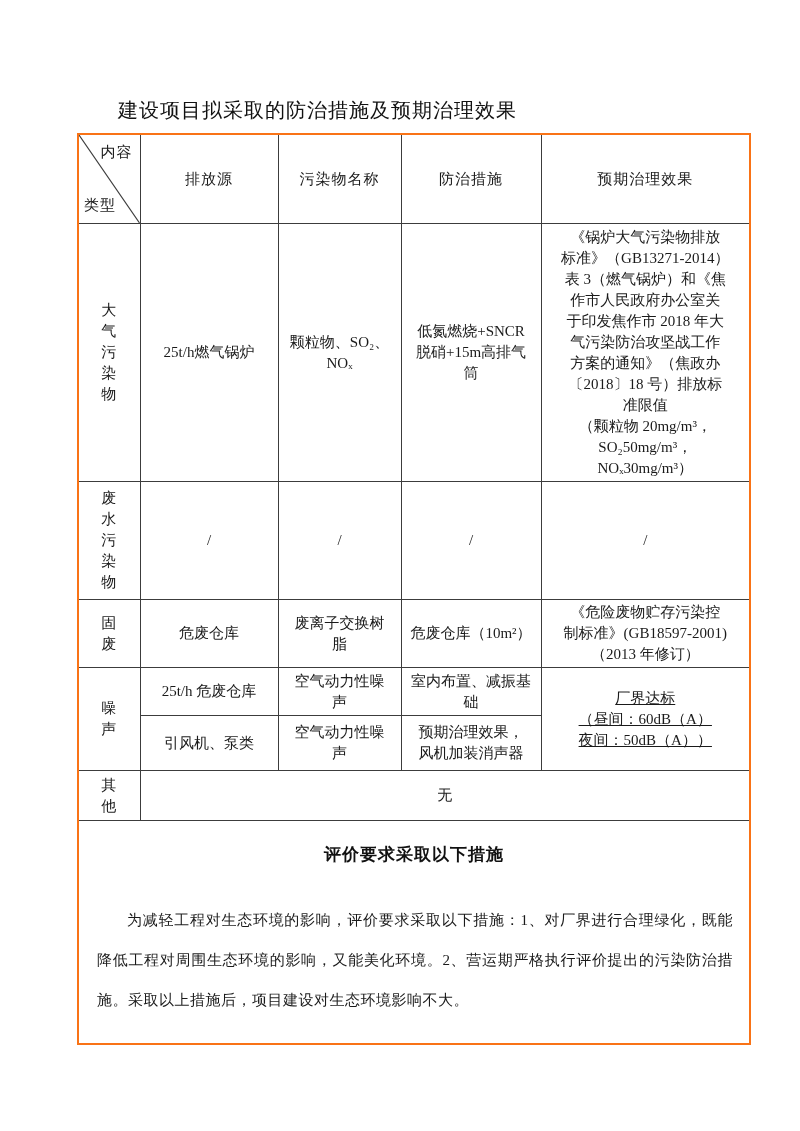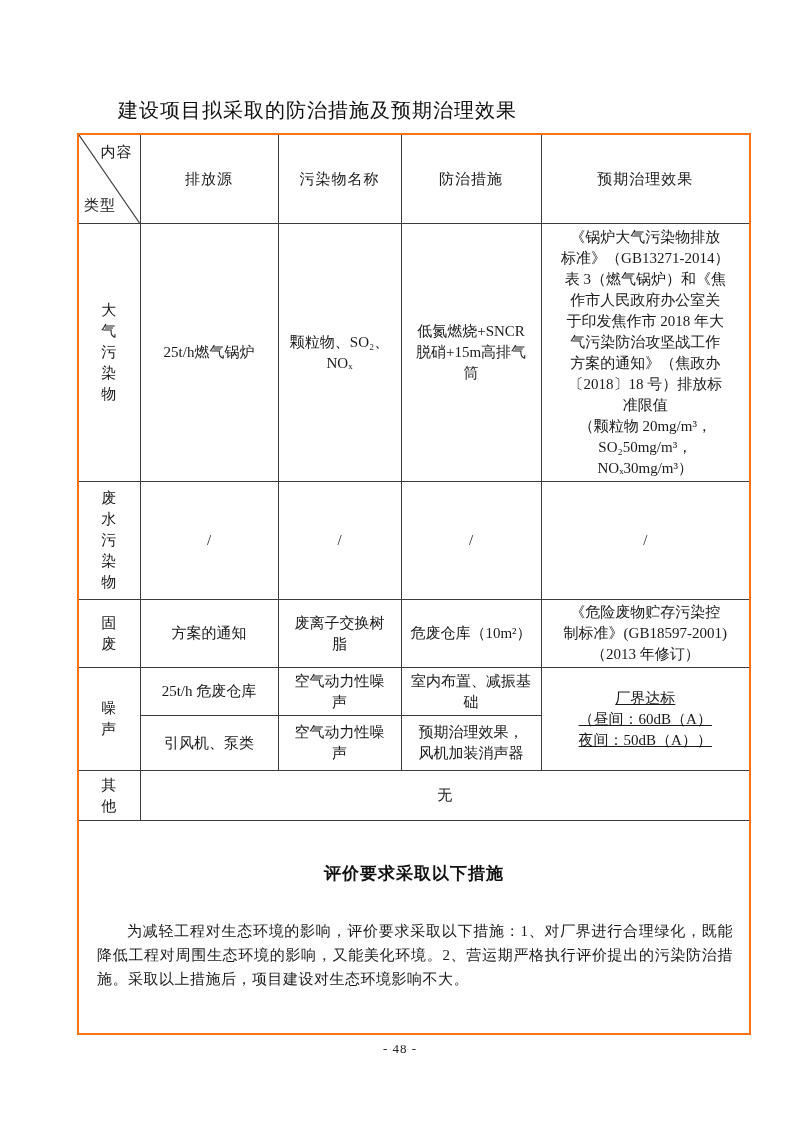--- a/index.html
+++ b/index.html
@@ -69,21 +69,21 @@
   td.eco-cell {
     height: 213px; text-align: left; vertical-align: top;
     padding: 10px 6px 0 4px; white-space: normal;
   }
   .eco-title {
     font-family: "Liberation Sans", "DejaVu Sans", sans-serif;
     font-size: 17px; font-weight: bold; color: #111;
     letter-spacing: 1px; margin-bottom: 14px;
   }
   .eco-para {
-    font-size: 15px; line-height: 24px;
+    font-size: 15px; line-height: 40px;
     text-indent: 2em; text-align: justify;
     padding: 0 12px 0 14px; color: #1a1a1a;
     letter-spacing: 0.5px;
   }
 
   .page-number {
     position: absolute; top: 1041px; left: 0; width: 100%;
     text-align: center; font-size: 13px; color: #222;
     letter-spacing: 1px;
   }
@@ -153,21 +153,21 @@
 物</td>
       <td>/</td>
       <td>/</td>
       <td>/</td>
       <td>/</td>
     </tr>
 
     <tr class="row-solid">
       <td class="cat lh-solid">固
 废</td>
-      <td>方案的通知</td>
+      <td>危废仓库</td>
       <td>废离子交换树
 脂</td>
       <td>危废仓库（10m²）</td>
       <td class="effect-long">《危险废物贮存污染控
 制标准》(GB18597-2001)
 （2013 年修订）</td>
     </tr>
 
     <tr class="row-noise1">
       <td class="cat lh-noise" rowspan="2">噪
@@ -198,15 +198,14 @@
 
     <tr>
       <td class="eco-cell" colspan="5">
         <div class="eco-title">评价要求采取以下措施</div>
         <div class="eco-para">为减轻工程对生态环境的影响，评价要求采取以下措施：1、对厂界进行合理绿化，既能降低工程对周围生态环境的影响，又能美化环境。2、营运期严格执行评价提出的污染防治措施。采取以上措施后，项目建设对生态环境影响不大。</div>
       </td>
     </tr>
   </tbody>
     </table>
 
-  <div class="page-number">- 48 -</div>
 
 </div>
 
 </body></html>

